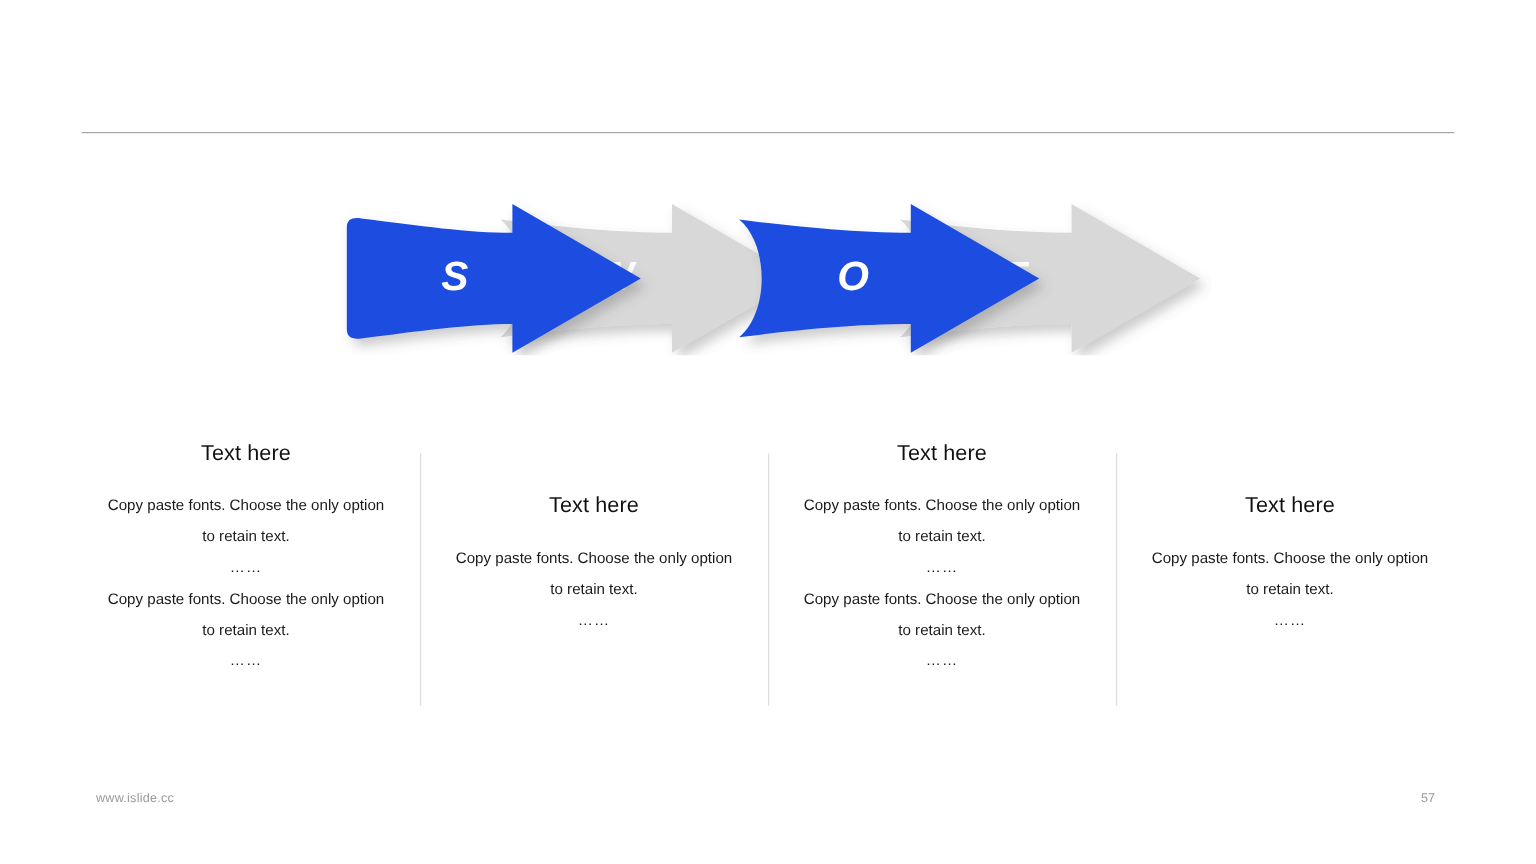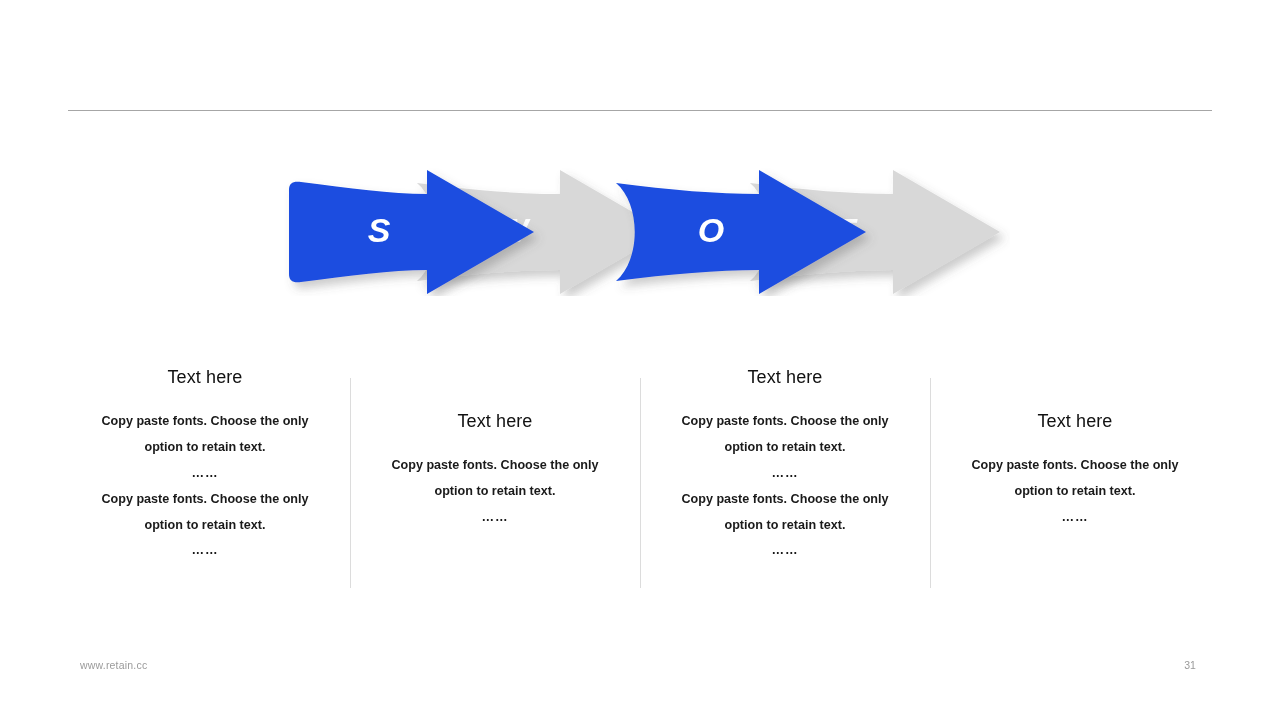--- a/index.html
+++ b/index.html
@@ -85,21 +85,20 @@
     font-size: 18px;
     font-weight: normal;
     color: #111111;
     letter-spacing: 0.1px;
     margin: 0;
     padding-top: 11px;
     line-height: 1.3;
   }
   .col-body {
     margin-top: 20px;
-    font-weight: bold;
   }
   .para {
     font-size: 12.6px;
     color: #1a1a1a;
     line-height: 2.05;
     margin: 0;
   }
   .ellipsis {
     font-size: 12.6px;
     color: #1a1a1a;
@@ -243,16 +242,16 @@
     <div class="col c3 offset">
       <div class="col-title">Text here</div>
       <div class="col-body">
         <p class="para">Copy paste fonts. Choose the only option to retain text.</p>
         <p class="ellipsis">……</p>
       </div>
     </div>
 
   </div>
 
-  <div class="footer-url">www.retain.cc</div>
-  <div class="footer-page">31</div>
+  <div class="footer-url">www.islide.cc</div>
+  <div class="footer-page">57</div>
 
 </div>
 
 </body></html>

